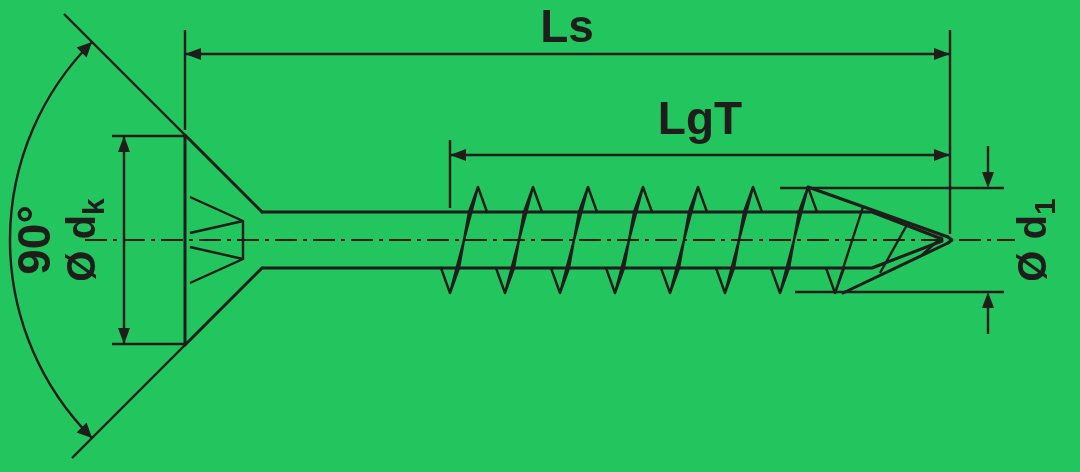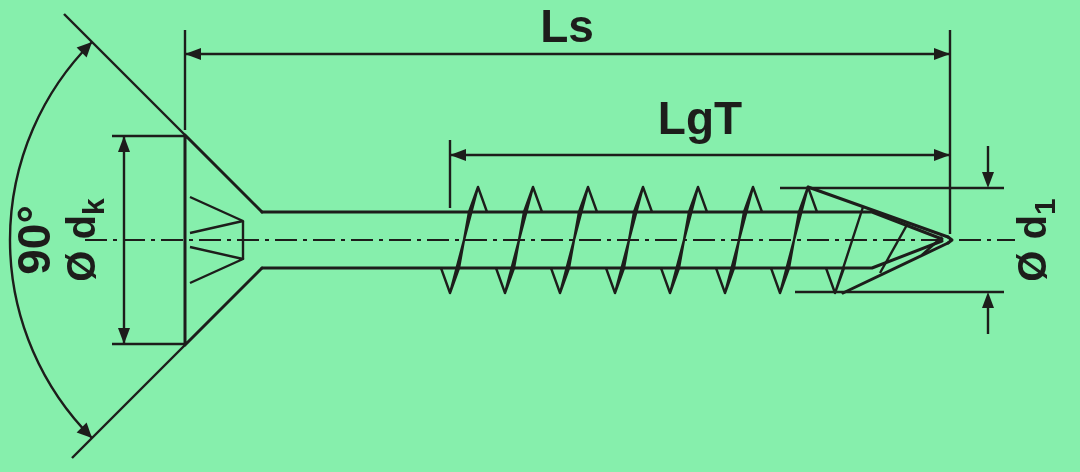--- a/index.html
+++ b/index.html
@@ -1,16 +1,16 @@
 <!DOCTYPE html>
 <html><head>
 <meta charset="utf-8">
 <style>
   html,body{margin:0;padding:0;background:#ffffff;}
-  .stage{width:1080px;height:472px;background:#86efac;overflow:hidden;position:relative;}
+  .stage{width:1080px;height:472px;background:#22c55e;overflow:hidden;position:relative;}
   svg{display:block;}
   .outline{fill:none;stroke:#1d1d1b;stroke-width:3;stroke-linejoin:round;stroke-linecap:round;}
   .thin{fill:none;stroke:#1d1d1b;stroke-width:2.4;stroke-linejoin:round;stroke-linecap:butt;}
   .dim{fill:none;stroke:#1d1d1b;stroke-width:2.4;}
   .cline{fill:none;stroke:#1d1d1b;stroke-width:2;stroke-dasharray:22 6 4 6;}
   .arrow{fill:#1d1d1b;stroke:none;}
   text{font-family:"Liberation Sans","DejaVu Sans",sans-serif;font-weight:bold;fill:#1d1d1b;}
   .lbl-lg{font-size:46px;}
   .lbl-md{font-size:40px;}
   .sub{font-size:30px;}

